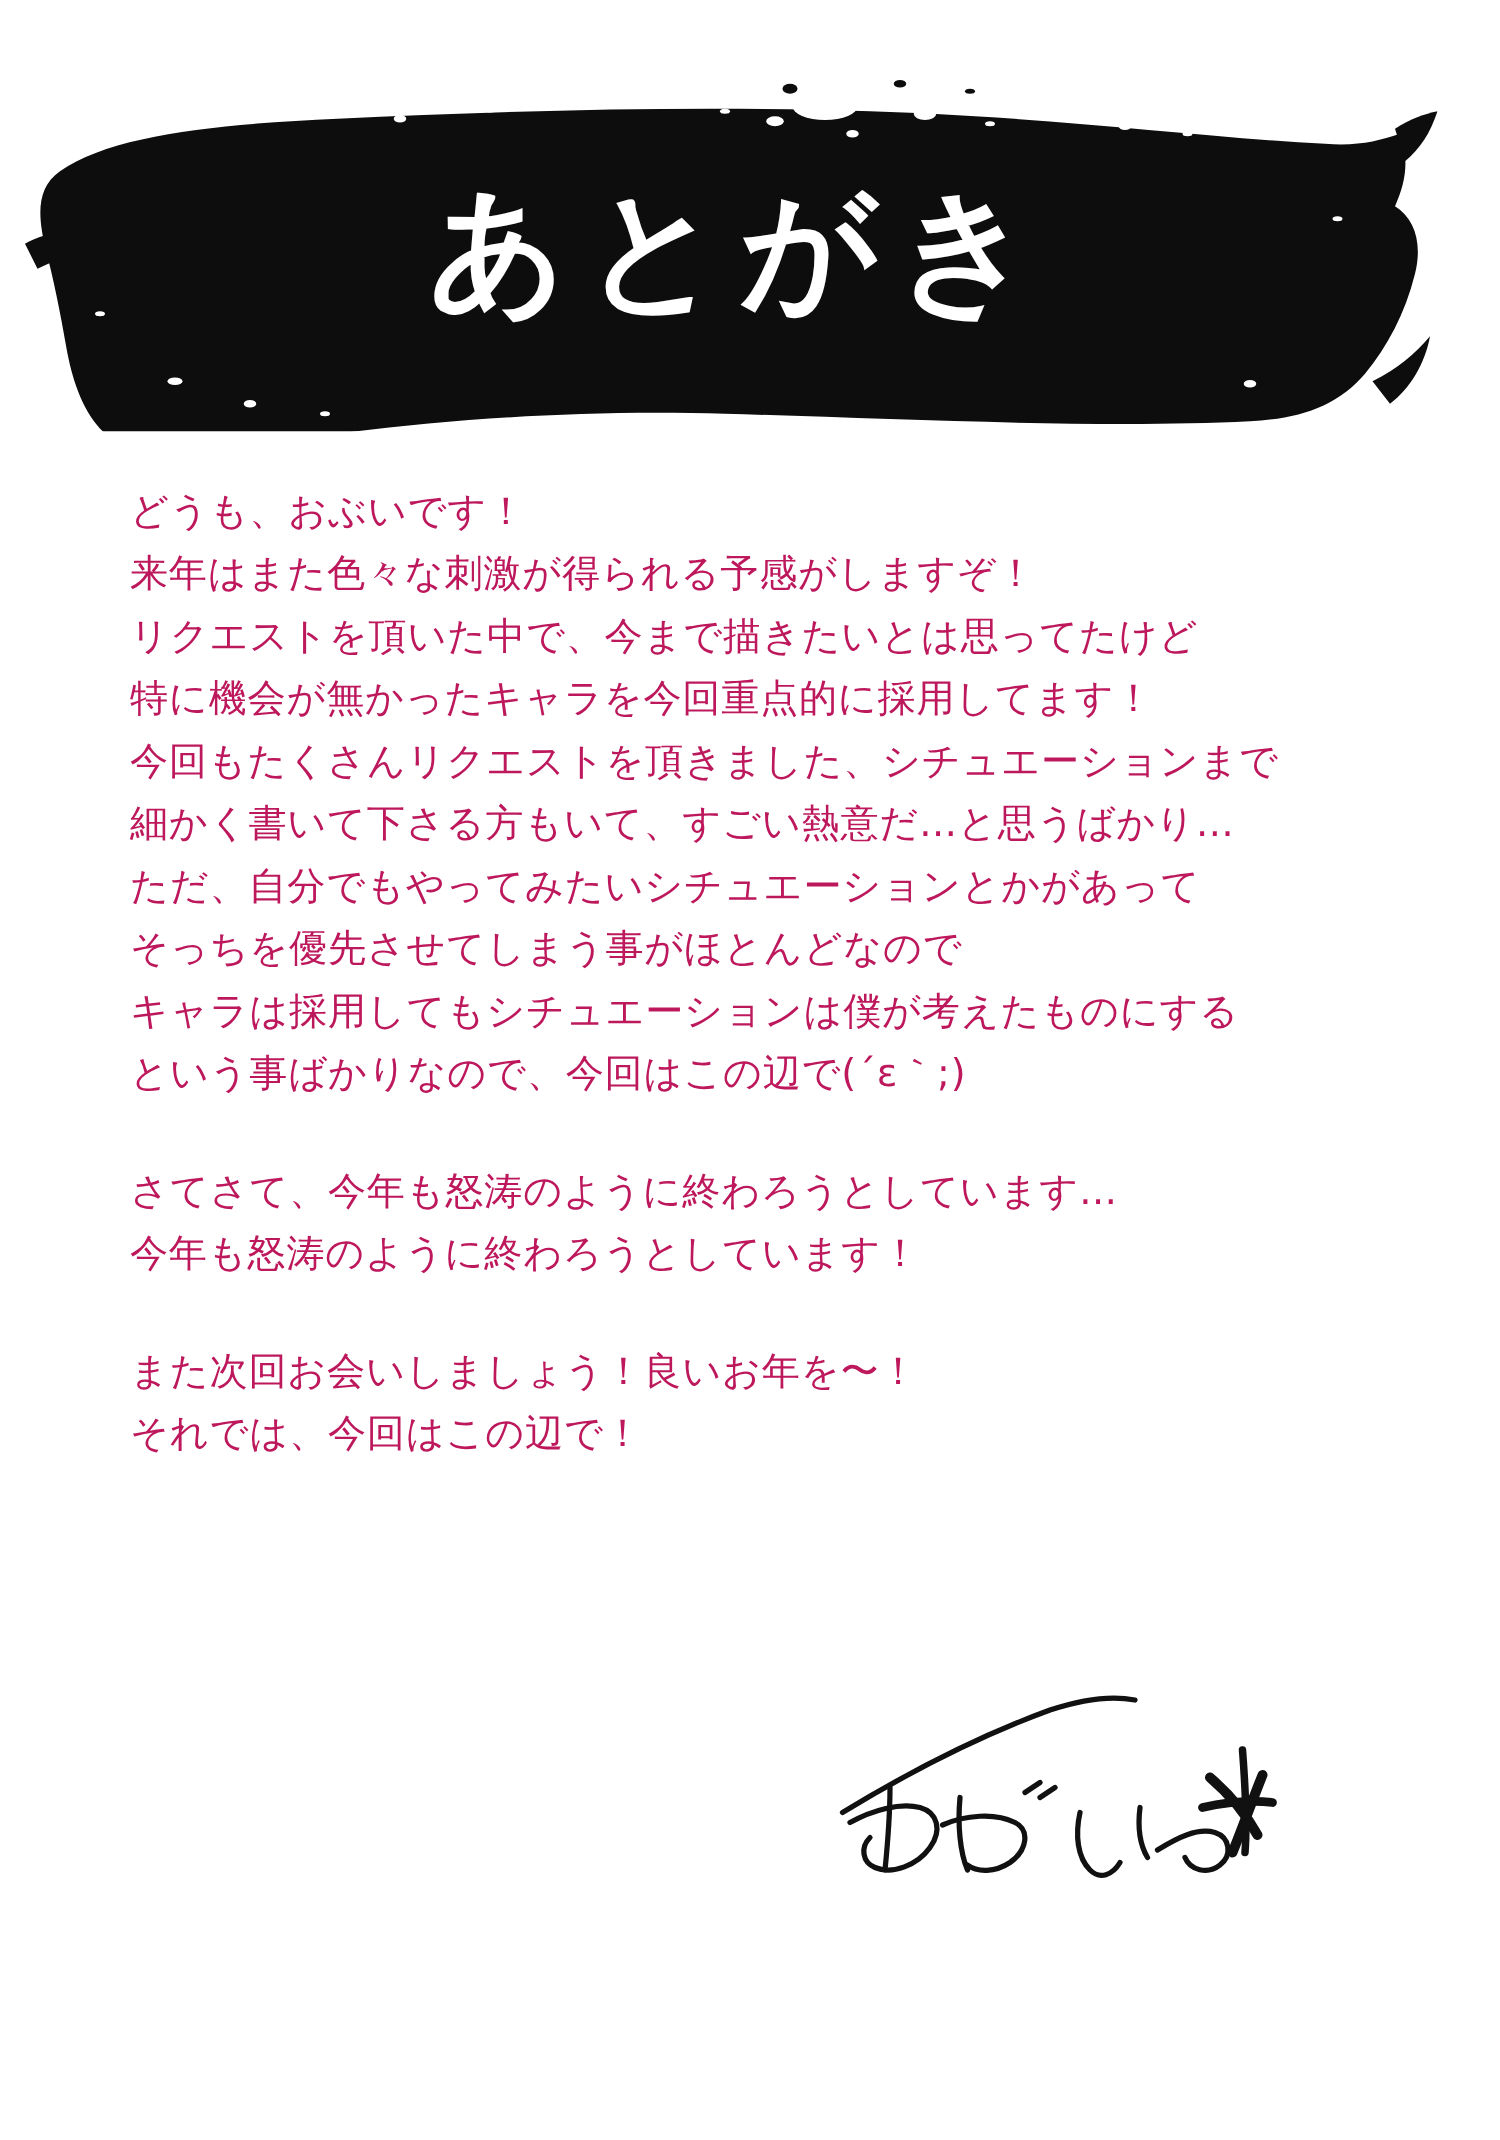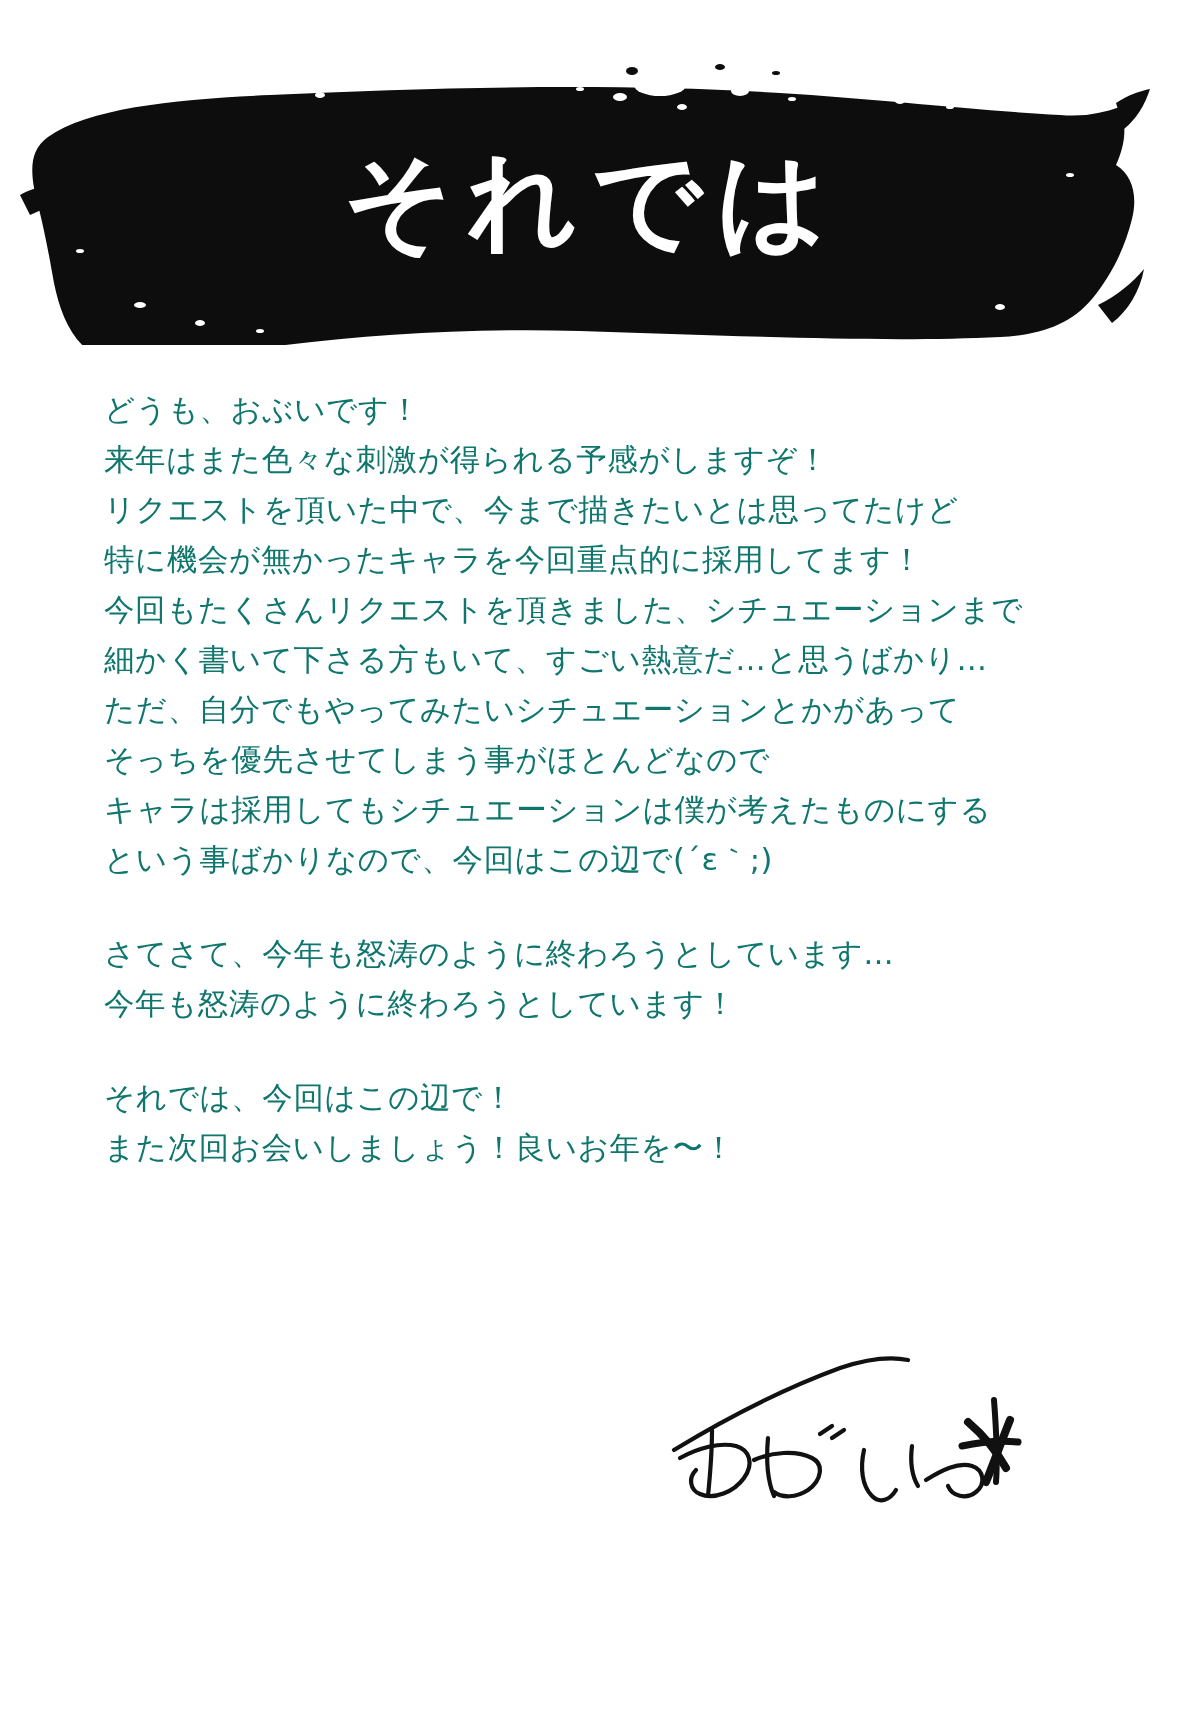--- a/index.html
+++ b/index.html
@@ -56,21 +56,21 @@
     margin: 0 0 44px 0;
   }
   .para:last-child {
     margin-bottom: 0;
   }
   .line {
     font-size: 30.5px;
     line-height: 50px;
     letter-spacing: 0.6px;
     white-space: nowrap;
-    color: #0f766e;
+    color: #be185d;
   }
 
   
   #signature {
     position: absolute;
     left: 650px;
     top: 1330px;
     width: 400px;
     height: 220px;
   }
@@ -123,21 +123,21 @@
       <ellipse cx="980" cy="252" rx="5" ry="3"></ellipse>
       <ellipse cx="60" cy="196" rx="4" ry="2"></ellipse>
       <ellipse cx="1050" cy="120" rx="4" ry="2"></ellipse>
     </g>
     <g fill="#0d0d0d">
       <ellipse cx="612" cy="16" rx="6" ry="4"></ellipse>
       <ellipse cx="700" cy="12" rx="5" ry="3"></ellipse>
       <ellipse cx="756" cy="18" rx="4" ry="2"></ellipse>
     </g>
   </svg>
-  <div id="banner-title">それでは</div>
+  <div id="banner-title">あとがき</div>
 </div>
 
 <div id="afterword-body">
 
   <div class="para">
     <div class="line">どうも、おぶいです！</div>
     <div class="line">来年はまた色々な刺激が得られる予感がしますぞ！</div>
     <div class="line">リクエストを頂いた中で、今まで描きたいとは思ってたけど</div>
     <div class="line">特に機会が無かったキャラを今回重点的に採用してます！</div>
     <div class="line">今回もたくさんリクエストを頂きました、シチュエーションまで</div>
@@ -147,22 +147,22 @@
     <div class="line">キャラは採用してもシチュエーションは僕が考えたものにする</div>
     <div class="line">という事ばかりなので、今回はこの辺で(´ε｀;)</div>
   </div>
 
   <div class="para">
     <div class="line">さてさて、今年も怒涛のように終わろうとしています…</div>
     <div class="line">今年も怒涛のように終わろうとしています！</div>
   </div>
 
   <div class="para">
+    <div class="line">また次回お会いしましょう！良いお年を〜！</div>
     <div class="line">それでは、今回はこの辺で！</div>
-    <div class="line">また次回お会いしましょう！良いお年を〜！</div>
   </div>
 
 </div>
 
 <div id="signature">
   <svg viewBox="0 0 400 220">
     <g fill="none" stroke="#111111" stroke-width="4.2" stroke-linecap="round" stroke-linejoin="round">
 
       <path d="M24,120 C70,92 130,60 190,38 C214,30 238,26 258,30"></path>
 

